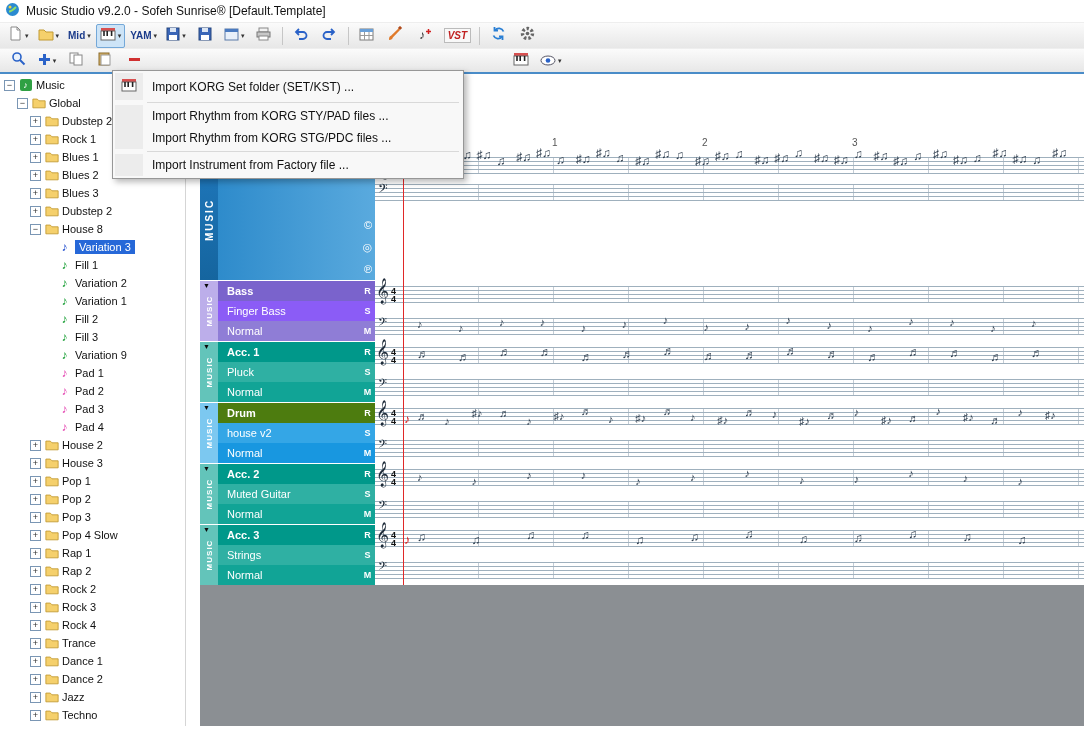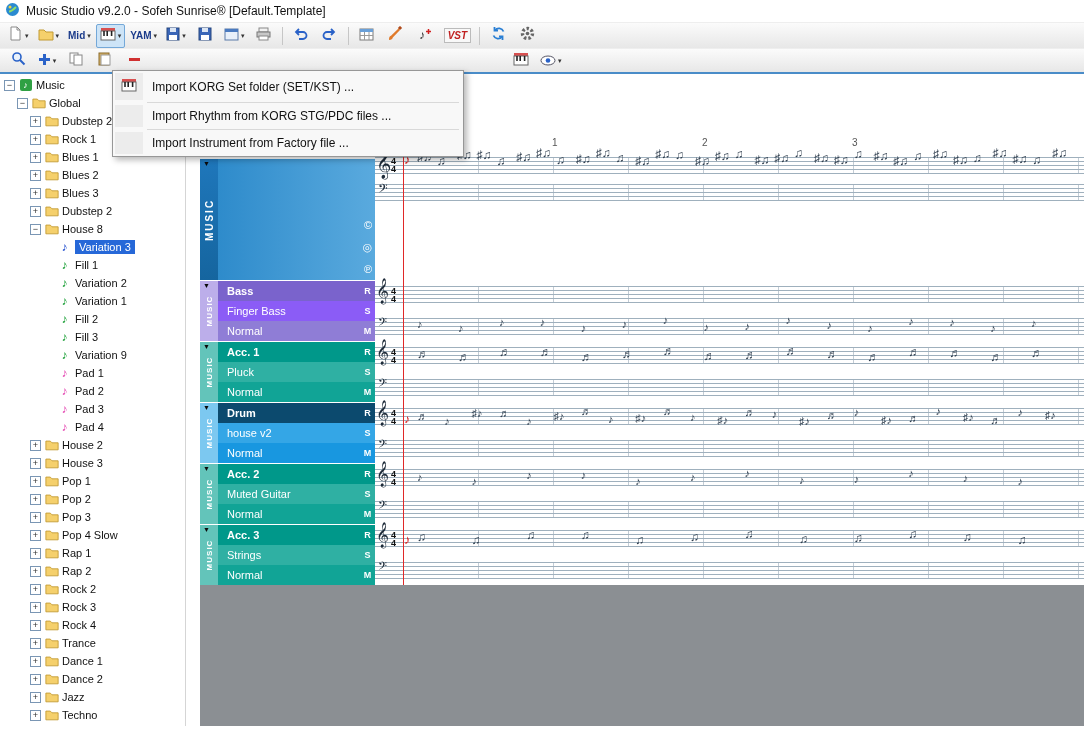--- a/index.html
+++ b/index.html
@@ -75,21 +75,21 @@
 
   .theme-purple .lane-strip{background:#bcaeea;}
   .theme-purple .lane-name,.theme-purple .rsm-btn:nth-child(1){background:#7a63cc;}
   .theme-purple .lane-inst,.theme-purple .rsm-btn:nth-child(2){background:#8b5cf6;}
   .theme-purple .lane-mode,.theme-purple .rsm-btn:nth-child(3){background:#8f7dd6;}
   .theme-teal .lane-strip{background:#63c4ba;}
   .theme-teal .lane-name,.theme-teal .rsm-btn:nth-child(1){background:#00988a;}
   .theme-teal .lane-inst,.theme-teal .rsm-btn:nth-child(2){background:#2fb0a3;}
   .theme-teal .lane-mode,.theme-teal .rsm-btn:nth-child(3){background:#11a496;}
   .theme-blue .lane-strip{background:#7cc8f0;}
-  .theme-blue .lane-name,.theme-blue .rsm-btn:nth-child(1){background:#0c4a6e;}
+  .theme-blue .lane-name,.theme-blue .rsm-btn:nth-child(1){background:#4d7c0f;}
   .theme-blue .lane-inst,.theme-blue .rsm-btn:nth-child(2){background:#34a6e6;}
   .theme-blue .lane-mode,.theme-blue .rsm-btn:nth-child(3){background:#1897e0;}
 
   .score-footer{position:absolute;left:14px;top:511px;width:884px;height:141px;background:#8b8f93;}
   .playhead{position:absolute;left:217px;top:83px;width:1px;height:428px;background:#e02828;z-index:5;}
   .measure-num{position:absolute;top:63px;font-size:10px;color:#555;}
 
   
   .dropdown{position:absolute;left:112px;top:70px;width:346px;background:#f8f8f8;border:1px solid #979797;box-shadow:3px 3px 6px rgba(0,0,0,.28);z-index:50;padding:2px;}
   .dd-row{display:flex;align-items:stretch;min-height:22px;font-size:12px;cursor:default;}
@@ -862,20 +862,24 @@
               <rect x="3.2" y="4" width="1.6" height="5" fill="#222"></rect>
               <rect x="6.4" y="4" width="1.6" height="5" fill="#222"></rect>
               <rect x="10.8" y="4" width="1.6" height="5" fill="#222"></rect>
             </svg></span>
         </span>
         <span class="dd-label">Import KORG Set folder (SET/KST) ...</span>
       </div>
       <div class="dd-sep"></div>
       <div class="dd-row">
         <span class="dd-gutter"></span>
+        <span class="dd-label">Import Rhythm from KORG STY/PAD files ...</span>
+      </div>
+      <div class="dd-row">
+        <span class="dd-gutter"></span>
         <span class="dd-label">Import Rhythm from KORG STG/PDC files ...</span>
       </div>
       <div class="dd-sep"></div>
       <div class="dd-row">
         <span class="dd-gutter"></span>
         <span class="dd-label">Import Instrument from Factory file ...</span>
       </div>
     </div>
 </div>
 

